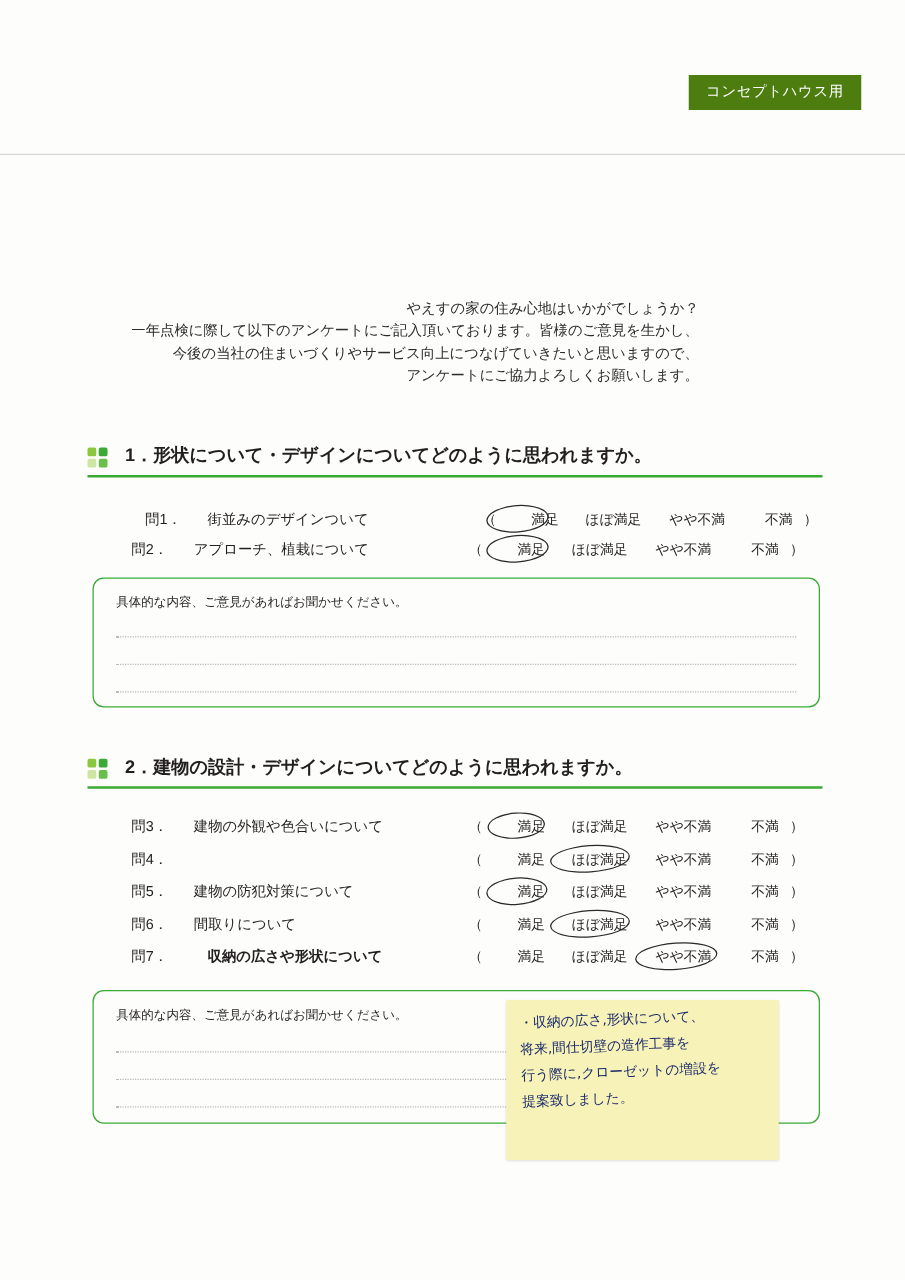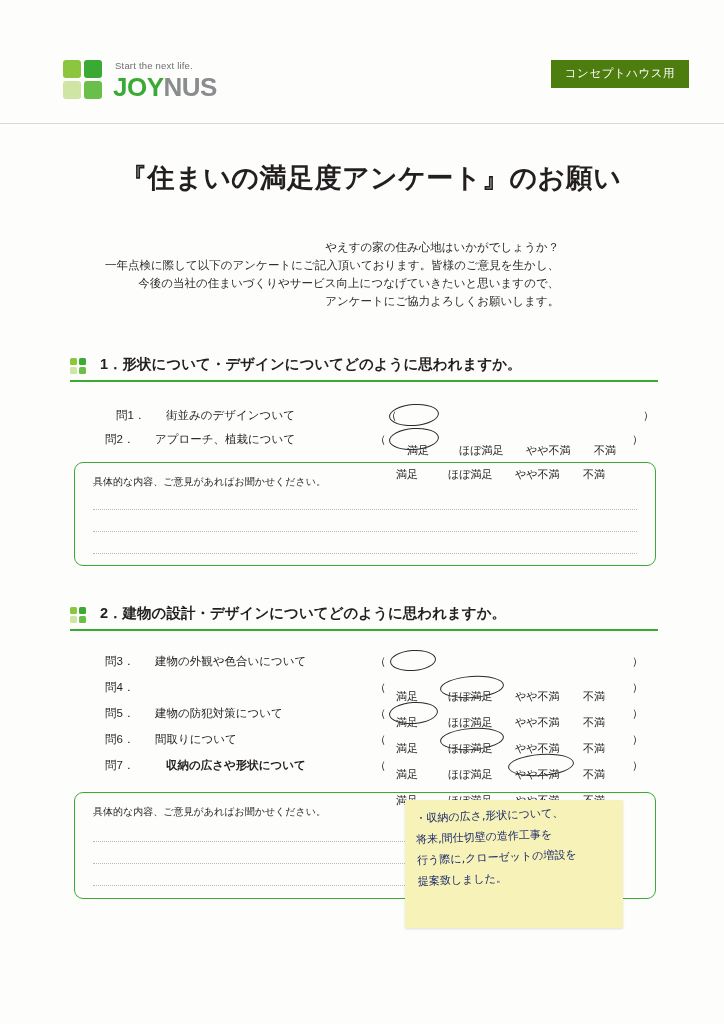--- a/index.html
+++ b/index.html
@@ -79,21 +79,21 @@
     font-size:14.5px;font-weight:bold;white-space:nowrap;
   }
   .sec-rule{
     position:absolute;left:0;top:25px;width:588px;height:2px;background:#3aaa35;
   }
   
   .q-row{position:absolute;height:20px;font-size:11.5px;white-space:nowrap;}
   .q-no{position:absolute;left:0;top:2px;}
   .q-text{position:absolute;top:2px;}
   .opts{position:absolute;top:2px;font-size:11px;}
-  .opt{position:absolute;text-align:left;margin-top:35px;}
+  .opt{position:absolute;text-align:right;}
   .paren-l{position:absolute;}
   .paren-r{position:absolute;}
   
   .ell{
     position:absolute;
     border:1.6px solid #2a2a2a;
     border-radius:50%;
     transform:rotate(-4deg);
   }
   
@@ -123,37 +123,24 @@
     transform:rotate(-2.2deg);
     transform-origin:left top;
     white-space:pre-line;
   }
 </style>
 </head>
 <body>
 
 <div class="page">
 
-  <div class="logo-block">
-    <div class="logo-mark">
-      <span class="logo-sq a"></span>
-      <span class="logo-sq b"></span>
-      <span class="logo-sq c"></span>
-      <span class="logo-sq d"></span>
-    </div>
-    <div class="logo-tag">Start the next life.</div>
-    <div class="logo-name">
-      <span class="joy">JOY</span><span class="nus">NUS</span>
-    </div>
-  </div>
 
   <div class="concept-badge">コンセプトハウス用</div>
   <div class="hr-top"></div>
 
-  <div class="doc-title">『住まいの満足度アンケート』のお願い</div>
   <div class="intro" style="white-space:pre-line;">やえすの家の住み心地はいかがでしょうか？
 一年点検に際して以下のアンケートにご記入頂いております。皆様のご意見を生かし、
 今後の当社の住まいづくりやサービス向上につなげていきたいと思いますので、
 アンケートにご協力よろしくお願いします。</div>
 
   <div class="sec-head" style="top:355px;">
     <div class="sec-mark">
       <i class="a"></i>
         <i class="b"></i>
         <i class="c"></i>

